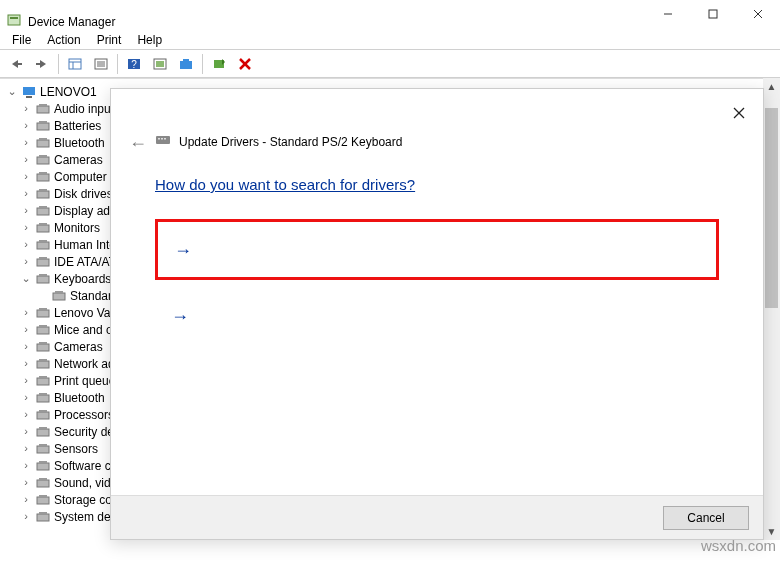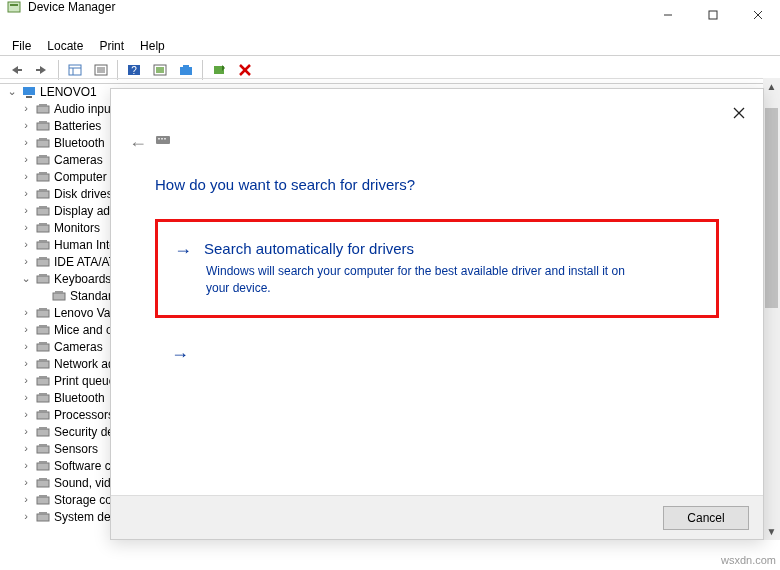--- a/index.html
+++ b/index.html
@@ -1,49 +1,49 @@
 <!DOCTYPE html>
 <html><head>
 <meta charset="utf-8">
 <style>
   * { box-sizing: border-box; font-family: "Segoe UI", Tahoma, sans-serif; }
   body { margin:0; background:#fff; width:780px; height:570px; overflow:hidden; position:relative; }
-  .titlebar { display:flex; align-items:flex-start; height:30px; border-bottom:1px solid #fff; }
+  .titlebar { display:flex; align-items:flex-end; height:30px; border-bottom:1px solid #fff; }
   .titlebar .app-icon { width:16px; height:16px; margin:0 6px; display:flex; align-items:center; justify-content:center; }
   .titlebar .title { font-size:12px; color:#000; flex:1; }
   .titlebar .winbtn { width:45px; height:30px; display:flex; align-items:center; justify-content:center; color:#555; font-size:11px; }
-  .menubar { display:flex; height:20px; padding:0 4px; font-size:12px; color:#000; border-bottom:1px solid #d0d0d0; align-items:center;margin-top:6px; }
+  .menubar { display:flex; height:20px; padding:0 4px; font-size:12px; color:#000; border-bottom:1px solid #d0d0d0; align-items:center; }
   .menubar .mi { padding:0 8px; }
   .toolbar {display:flex; align-items:center; height:28px; border-bottom:1px solid #d0d0d0; padding:0 4px; gap:2px; }
   .toolbar .tb { width:24px; height:24px; display:flex; align-items:center; justify-content:center; }
   .toolbar .sep { width:1px; height:20px; background:#ccc; margin:0 2px; }
   .main { position:absolute; top:78px; left:0; right:0; bottom:0; border-top:1px solid #ddd; }
   .tree { position:absolute; left:4px; top:4px; width:760px; font-size:12px; color:#000; line-height:1; }
   .tree-row { display:flex; align-items:center; height:17px; white-space:nowrap; }
   .indent { display:inline-block; }
   .tog { width:12px; text-align:center; color:#666; font-size:11px; cursor:pointer; }
   .dev-icon { width:16px; height:16px; margin:0 3px; display:inline-flex; align-items:center; justify-content:center; }
   .scrollbar { position:absolute; right:0; top:78px; bottom:30px; width:17px; background:#f0f0f0; }
   .scrollbar .thumb { position:absolute; left:2px; right:2px; top:30px; height:200px; background:#c2c2c2; }
   .scrollbar .arr { position:absolute; left:0; right:0; height:17px; display:flex; align-items:center; justify-content:center; color:#555; background:#f0f0f0; font-size:10px; }
   
   .dialog { position:absolute; left:110px; top:88px; width:654px; height:452px; background:#fff; border:1px solid #ccc; box-shadow:0 4px 16px rgba(0,0,0,0.15); }
   .dialog .dlgclose { position:absolute; right:10px; top:10px; width:28px; height:28px; display:flex; align-items:center; justify-content:center; font-size:14px; color:#222; }
   .dialog .head { display:flex; align-items:center; gap:8px; padding:42px 0 0 18px; font-size:12px; color:#000; }
   .dialog .head .back { color:#7a7a7a; font-size:18px; }
-  .dialog .question { color:#003399; font-size:15px; padding:24px 0 18px 44px; }
+  .dialog .question { color:#003399; font-size:15px; padding:24px 0 18px 44px;text-decoration:underline; }
   .opt { margin:8px 44px 8px 44px; padding:16px 18px 18px 16px; cursor:pointer; }
   .opt.highlight { border:3px solid #e11; }
   .opt .row1 { display:flex; align-items:center; gap:12px; }
   .opt .arrow { color:#003399; font-size:18px; }
   .opt .ttl { color:#003399; font-size:15px; }
   .opt .desc { color:#003399; font-size:12px; padding:4px 0 0 32px; line-height:1.4; max-width:460px; }
   .dlgfooter { position:absolute; left:0; right:0; bottom:0; height:44px; background:#f0f0f0; border-top:1px solid #ddd; display:flex; justify-content:flex-end; align-items:center; padding:0 14px; }
   .btn { min-width:86px; height:24px; background:#e1e1e1; border:1px solid #adadad; font-size:12px; display:flex; align-items:center; justify-content:center; }
-  .watermark { position:absolute; right:4px; bottom:4px; font-size:11px; color:#999; }
+  .watermark { position:absolute; right:4px; bottom:16px; font-size:15px; color:#999; }
 </style>
 </head>
 <body>
 
 <div class="titlebar">
   <span class="app-icon">
     <svg width="14" height="14">
         <rect x="1" y="1" width="12" height="10" fill="#cfe6c2" stroke="#5a8a3a"></rect>
         <rect x="3" y="3" width="8" height="2" fill="#5a8a3a"></rect>
       </svg>
@@ -62,21 +62,21 @@
   <div class="winbtn">
     <svg width="10" height="10">
         <line x1="1" y1="1" x2="9" y2="9" stroke="#333"></line>
         <line x1="9" y1="1" x2="1" y2="9" stroke="#333"></line>
       </svg>
   </div>
 </div>
 
 <div class="menubar">
   <span class="mi">File</span>
-  <span class="mi">Locate</span>
+  <span class="mi">Action</span>
   <span class="mi">Print</span>
   <span class="mi">Help</span>
 </div>
 
 <div class="toolbar">
   <div class="tb">
       <svg width="16" height="12">
         <path d="M10 2 L4 6 L10 10 Z" fill="#666"></path>
         <rect x="10" y="5" width="4" height="2" fill="#666"></rect>
       </svg>
@@ -441,29 +441,28 @@
       </svg>
   </div>
   <div class="head">
     <span class="back">←</span>
     <span><svg width="16" height="12">
           <rect x="1" y="2" width="14" height="8" fill="#888" rx="1"></rect>
           <rect x="3" y="4" width="2" height="1.5" fill="#ddd"></rect>
           <rect x="6" y="4" width="2" height="1.5" fill="#ddd"></rect>
           <rect x="9" y="4" width="2" height="1.5" fill="#ddd"></rect>
         </svg></span>
+    <span>Update Drivers - Standard PS/2 Keyboard</span>
   </div>
   <div class="question">How do you want to search for drivers?</div>
 
   <div class="opt highlight">
     <div class="row1">
       <span class="arrow">→</span>
-      <span class="ttl">Search automatically for drivers</span>
-    </div>
-    <div class="desc">Windows will search your computer for the best available driver and install it on your device.</div>
+    </div>
   </div>
 
   <div class="opt">
     <div class="row1">
       <span class="arrow">→</span>
     </div>
   </div>
 
   <div class="dlgfooter">
     <div class="btn">Cancel</div>

